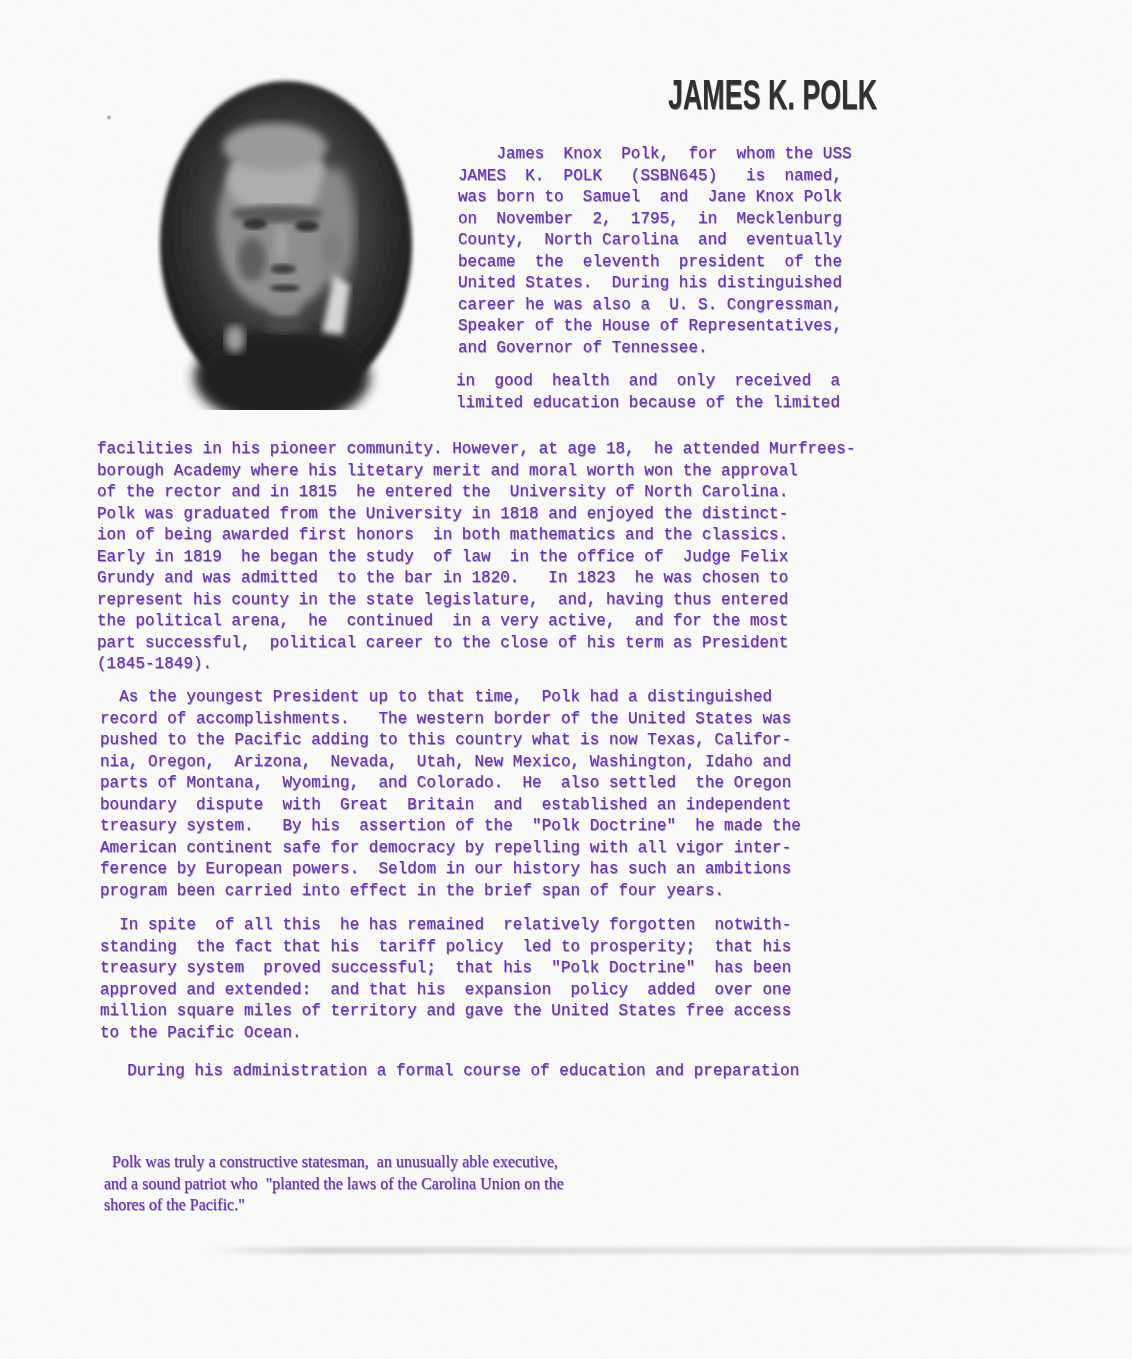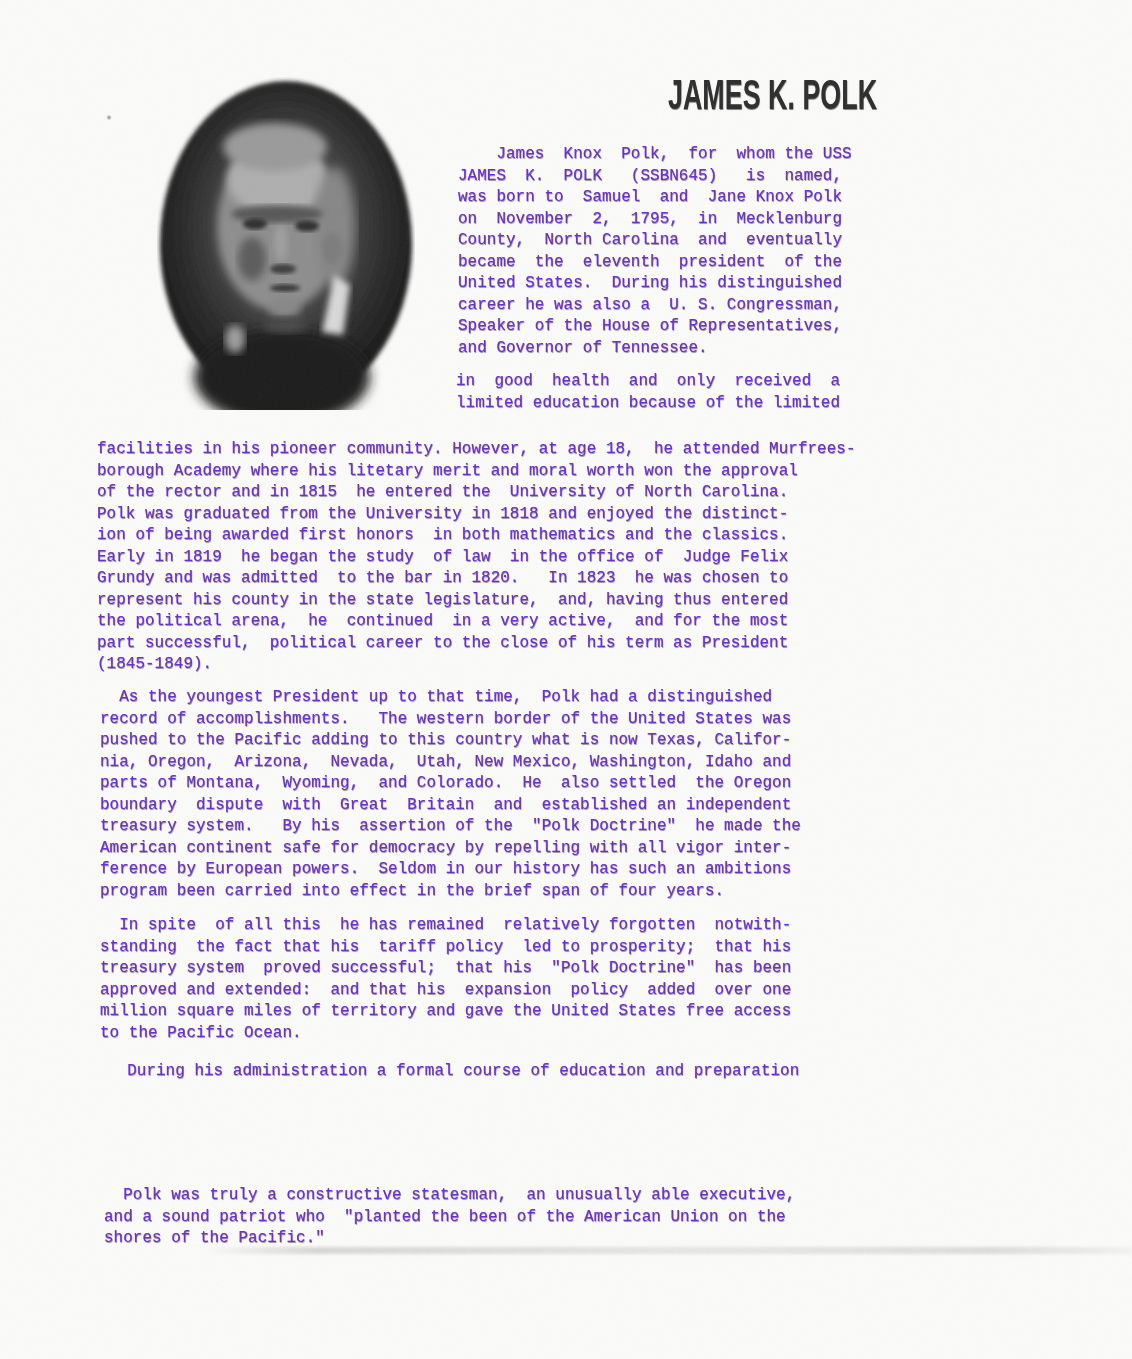--- a/index.html
+++ b/index.html
@@ -112,21 +112,21 @@
   <div class="para" style="left:456px; top:371px;"><div class="tline">in  good  health  and  only  received  a</div><div class="tline">limited education because of the limited</div></div>
 
   <div class="para" style="left:97px; top:439px;"><div class="tline">facilities in his pioneer community. However, at age 18,  he attended Murfrees-</div><div class="tline">borough Academy where his litetary merit and moral worth won the approval</div><div class="tline">of the rector and in 1815  he entered the  University of North Carolina.</div><div class="tline">Polk was graduated from the University in 1818 and enjoyed the distinct-</div><div class="tline">ion of being awarded first honors  in both mathematics and the classics.</div><div class="tline">Early in 1819  he began the study  of law  in the office of  Judge Felix</div><div class="tline">Grundy and was admitted  to the bar in 1820.   In 1823  he was chosen to</div><div class="tline">represent his county in the state legislature,  and, having thus entered</div><div class="tline">the political arena,  he  continued  in a very active,  and for the most</div><div class="tline">part successful,  political career to the close of his term as President</div><div class="tline">(1845-1849).</div></div>
 
   <div class="para" style="left:100px; top:687px;"><div class="tline">  As the youngest President up to that time,  Polk had a distinguished</div><div class="tline">record of accomplishments.   The western border of the United States was</div><div class="tline">pushed to the Pacific adding to this country what is now Texas, Califor-</div><div class="tline">nia, Oregon,  Arizona,  Nevada,  Utah, New Mexico, Washington, Idaho and</div><div class="tline">parts of Montana,  Wyoming,  and Colorado.  He  also settled  the Oregon</div><div class="tline">boundary  dispute  with  Great  Britain  and  established an independent</div><div class="tline">treasury system.   By his  assertion of the  "Polk Doctrine"  he made the</div><div class="tline">American continent safe for democracy by repelling with all vigor inter-</div><div class="tline">ference by European powers.  Seldom in our history has such an ambitions</div><div class="tline">program been carried into effect in the brief span of four years.</div></div>
 
   <div class="para" style="left:100px; top:915px;"><div class="tline">  In spite  of all this  he has remained  relatively forgotten  notwith-</div><div class="tline">standing  the fact that his  tariff policy  led to prosperity;  that his</div><div class="tline">treasury system  proved successful;  that his  "Polk Doctrine"  has been</div><div class="tline">approved and extended:  and that his  expansion  policy  added  over one</div><div class="tline">million square miles of territory and gave the United States free access</div><div class="tline">to the Pacific Ocean.</div></div>
 
   <div class="para" style="left:100px; top:1061px;margin-left:8px;"><div class="tline">  During his administration a formal course of education and preparation</div></div>
 
-  <div class="para" style="left:104px; top:1185px;"><div class="tline">  Polk was truly a constructive statesman,  an unusually able executive,</div><div class="tline">and a sound patriot who  "planted the been of the American Union on the</div><div class="tline">shores of the Pacific."</div></div>
+  <div class="para" style="left:104px; top:1151px;font-family:Liberation Serif, serif;"><div class="tline">  Polk was truly a constructive statesman,  an unusually able executive,</div><div class="tline">and a sound patriot who  "planted the laws of the Carolina Union on the</div><div class="tline">shores of the Pacific."</div></div>
 
   <div class="scan-speck"></div>
   <div class="scan-band"></div>
 
   <svg class="noise" width="1132" height="1359" aria-hidden="true">
     <filter id="paperNoise">
       <feTurbulence type="fractalNoise" baseFrequency="0.9" numOctaves="2"></feTurbulence>
       <feColorMatrix type="saturate" values="0"></feColorMatrix>
     </filter>
     <rect width="100%" height="100%" filter="url(#paperNoise)" opacity="0.055"></rect>

